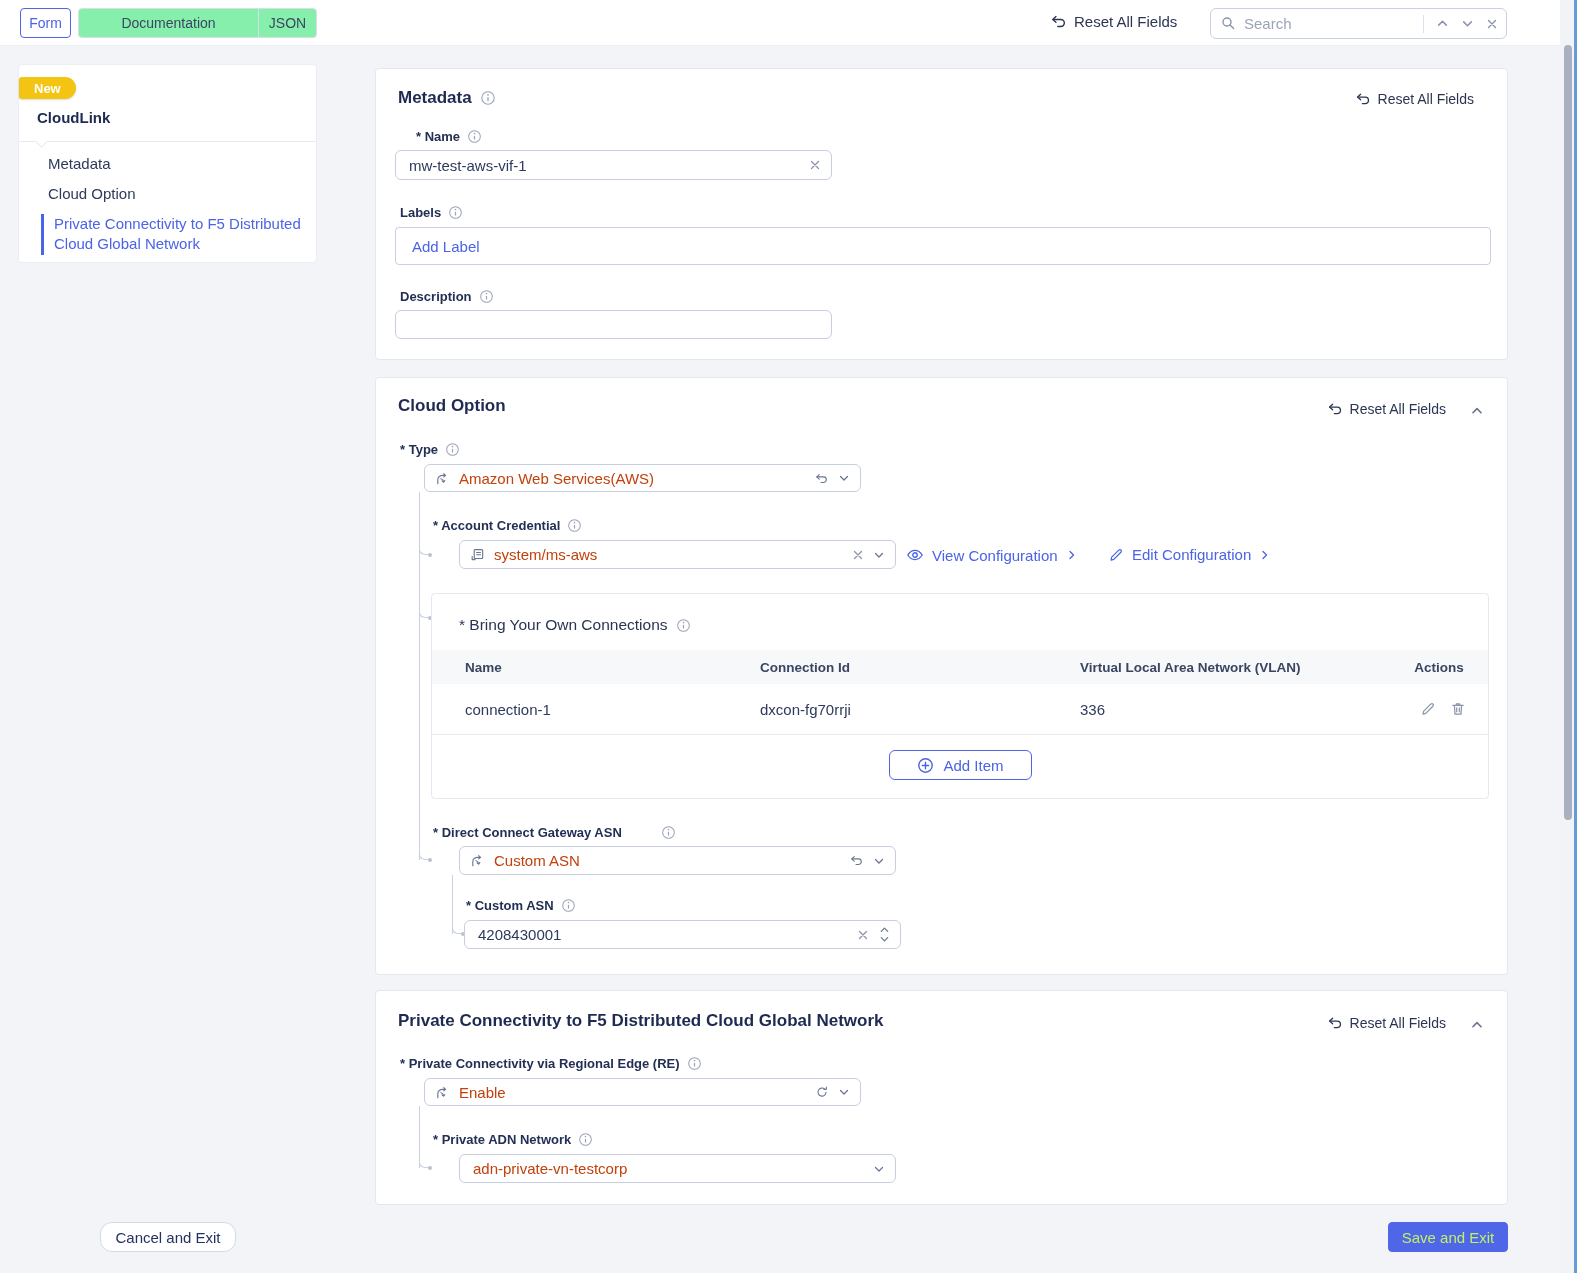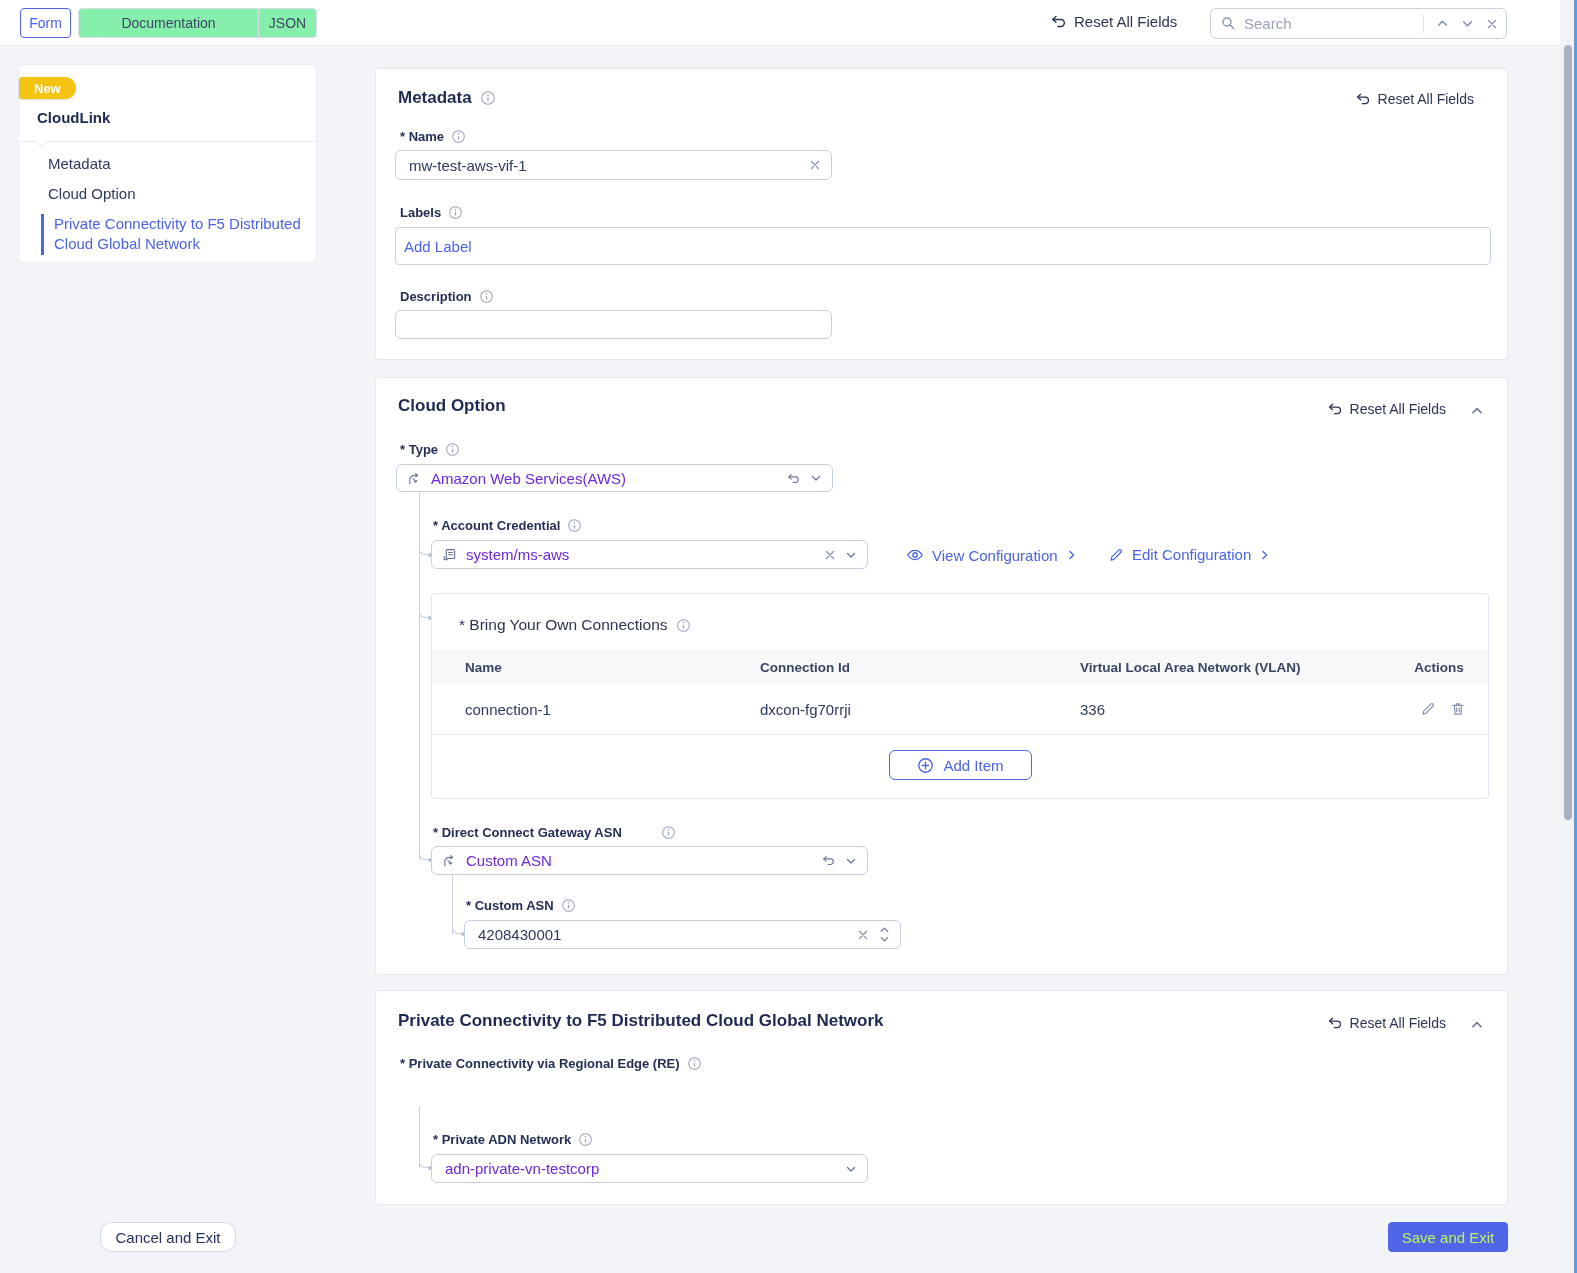--- a/index.html
+++ b/index.html
@@ -41,25 +41,25 @@
 
   
   .card { position:absolute; left:375px; width:1133px; background:#fff; border:1px solid #e4e7ef; border-radius:4px; }
   .card-title { position:absolute; font-size:17px; font-weight:bold; color:#1e2a52; display:flex; align-items:center; gap:8px; }
   .card-reset { position:absolute; display:flex; align-items:center; gap:7px; font-size:14px; color:#2b3552; cursor:pointer; }
   .collapse-btn { position:absolute; color:#6b7590; cursor:pointer; }
 
   .fld-label { position:absolute; font-size:13px; font-weight:bold; color:#232f55; display:flex; align-items:center; gap:7px; }
   .inputbox { position:absolute; height:30px; border:1px solid #c7cedf; border-radius:6px; background:#fff; display:flex; align-items:center; padding:0 10px 0 13px; font-size:15px; color:#2e3a5c; }
   .inputbox .val { flex:1; }
-  .selbox { position:absolute; height:29px; border:1px solid #c7cedf; border-radius:6px; background:#fff; display:flex; align-items:center; gap:9px; padding:0 10px 0 10px; font-size:15px; color:#6d28d9; }
+  .selbox { position:absolute; height:29px; border:1px solid #c7cedf; border-radius:6px; background:#fff; display:flex; align-items:center; gap:9px; padding:0 10px 0 10px; font-size:15px; color:#c2410c;margin-left:28px; }
   .selbox .val { flex:1; }
   .gray-ic { color:#6b7590; cursor:pointer; }
   .info-ic { color:#9aa3ba; cursor:pointer; }
-  .labels-box { position:absolute; height:38px; border:1px solid #c9d0e0; border-radius:4px; background:#fff; display:flex; align-items:center; padding:0 8px; }
+  .labels-box { position:absolute; height:38px; border:1px solid #c9d0e0; border-radius:4px; background:#fff; display:flex; align-items:center; padding:0 16px; }
   .blue-text { color:#4a63e7; font-size:15px; cursor:pointer; }
 
   .cfg-link { position:absolute; display:flex; align-items:center; gap:8px; color:#4a63e7; font-size:15px; cursor:pointer; }
 
   
   .tree-v { position:absolute; border-left:1px solid #c9d0e0; }
   .tree-elbow { position:absolute; width:9px; height:10px; border-left:1px solid #c9d0e0; border-bottom:1px solid #c9d0e0; border-bottom-left-radius:6px; }
   .tree-elbow::after { content:""; position:absolute; right:-4px; bottom:-2.5px; width:4px; height:4px; border-radius:50%; background:#b9c1d4; }
 
   
@@ -154,21 +154,21 @@
   <div class="card-reset" style="right:33px; top:22px;">
     <span>
       <svg width="16" height="16" viewBox="0 0 16 16">
           <path d="M5.6 3.3 2.6 6.1l3 2.7" fill="none" stroke="#2b3552" stroke-width="1.3" stroke-linecap="round" stroke-linejoin="round"></path>
           <path d="M2.9 6.1h7.3a3.3 3.3 0 0 1 0 6.6H7.4" fill="none" stroke="#2b3552" stroke-width="1.3" stroke-linecap="round"></path>
         </svg>
     </span>
     <span>Reset All Fields</span>
   </div>
 
-  <div class="fld-label" style="left:24px; top:60px;">
+  <div class="fld-label" style="left:40px; top:60px;">
     <span>* Name</span>
     <span class="info-ic">
       <svg width="15" height="15" viewBox="0 0 16 16">
           <circle cx="8" cy="8" r="6.2" fill="none" stroke="currentColor" stroke-width="1.1"></circle>
           <line x1="8" y1="7.3" x2="8" y2="11.2" stroke="currentColor" stroke-width="1.3"></line>
           <circle cx="8" cy="4.8" r="0.9" fill="currentColor"></circle>
         </svg>
     </span>
   </div>
   <div class="inputbox" style="left:19px; top:81px; width:437px;">
@@ -457,20 +457,42 @@
   <div class="fld-label" style="left:24px; top:65px;">
     <span>* Private Connectivity via Regional Edge (RE)</span>
     <span class="info-ic">
       <svg width="15" height="15" viewBox="0 0 16 16">
           <circle cx="8" cy="8" r="6.2" fill="none" stroke="currentColor" stroke-width="1.1"></circle>
           <line x1="8" y1="7.3" x2="8" y2="11.2" stroke="currentColor" stroke-width="1.3"></line>
           <circle cx="8" cy="4.8" r="0.9" fill="currentColor"></circle>
         </svg>
     </span>
   </div>
+  <div class="selbox" style="left:20px; top:87px; width:437px; height:28px;">
+    <span class="gray-ic">
+      <svg width="15" height="15" viewBox="0 0 16 16">
+          <path d="M3 13.5V9.2C3 6 5.2 4.6 8.5 4.6h2" fill="none" stroke="#6b7590" stroke-width="1.2" stroke-linecap="round"></path>
+          <path d="M9.3 2.9 11.3 4.6 9.3 6.3" fill="none" stroke="#6b7590" stroke-width="1.2" stroke-linecap="round" stroke-linejoin="round"></path>
+          <path d="M6.3 8.2c1.8.4 2.6 1.5 2.9 3.2" fill="none" stroke="#6b7590" stroke-width="1.2" stroke-linecap="round"></path>
+          <path d="M7.6 10.6l1.6 1.2 1.2-1.6" fill="none" stroke="#6b7590" stroke-width="1.2" stroke-linecap="round" stroke-linejoin="round"></path>
+        </svg>
+    </span>
+    <span class="val">Enable</span>
+    <span class="gray-ic">
+      <svg width="14" height="14" viewBox="0 0 16 16">
+          <path d="M12.6 8.2a4.6 4.6 0 1 1-1.5-3.5" fill="none" stroke="#6b7590" stroke-width="1.2" stroke-linecap="round"></path>
+          <path d="M12.9 2.3v2.7h-2.7" fill="none" stroke="#6b7590" stroke-width="1.2" stroke-linecap="round" stroke-linejoin="round"></path>
+        </svg>
+    </span>
+    <span class="gray-ic">
+      <svg width="12" height="12" viewBox="0 0 12 12">
+          <path d="M2.5 4.5 6 8l3.5-3.5" fill="none" stroke="#6b7590" stroke-width="1.3" stroke-linecap="round" stroke-linejoin="round"></path>
+        </svg>
+    </span>
+  </div>
 
   <div class="tree-v" style="left:43px; top:115px; height:62px;"></div>
   <div class="tree-elbow" style="left:43px; top:167px;"></div>
 
   <div class="fld-label" style="left:57px; top:141px;">
     <span>* Private ADN Network</span>
     <span class="info-ic">
       <svg width="15" height="15" viewBox="0 0 16 16">
           <circle cx="8" cy="8" r="6.2" fill="none" stroke="currentColor" stroke-width="1.1"></circle>
           <line x1="8" y1="7.3" x2="8" y2="11.2" stroke="currentColor" stroke-width="1.3"></line>

